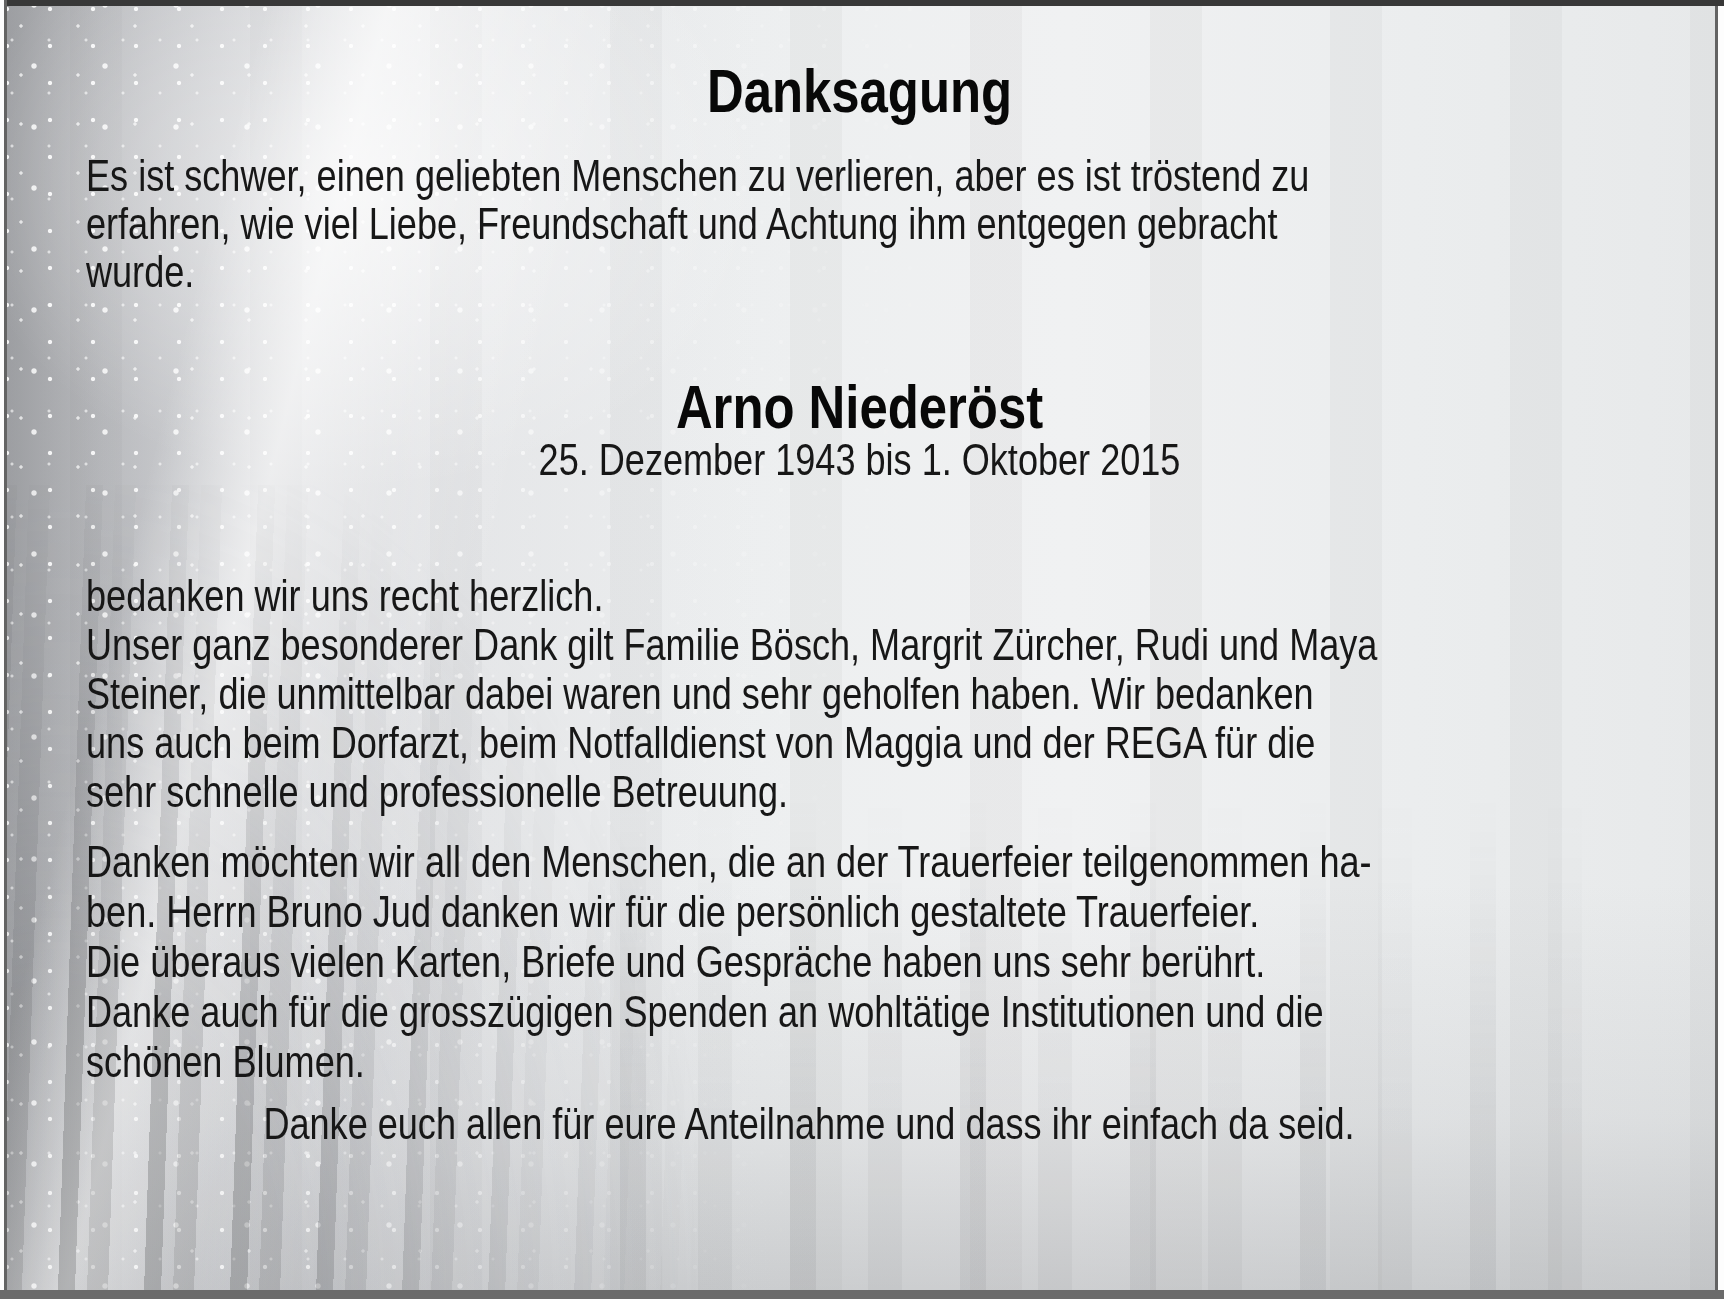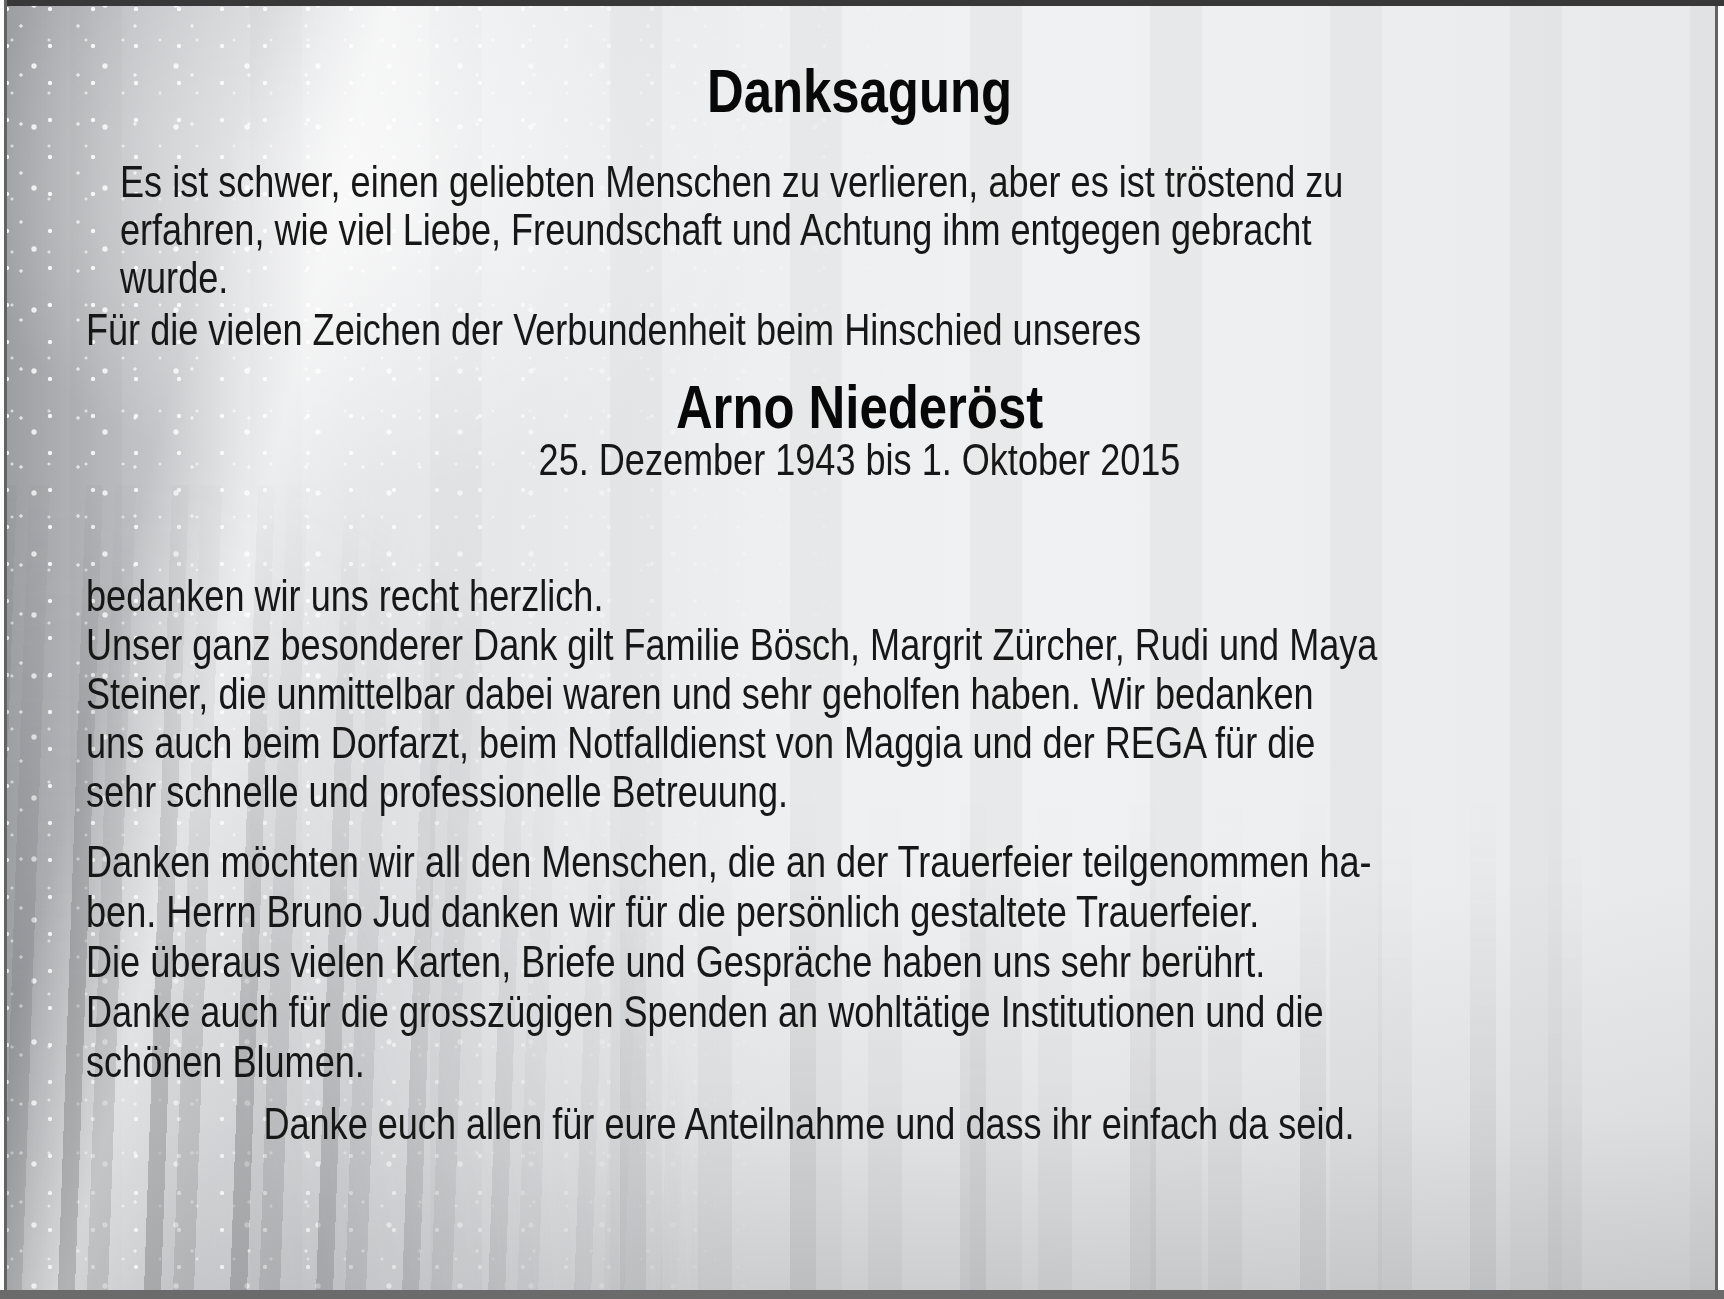--- a/index.html
+++ b/index.html
@@ -130,21 +130,21 @@
     font-size: 62px;
     line-height: 62px;
     font-weight: 700;
     color: #080808;
     text-align: center;
     white-space: nowrap;
     transform: scaleX(0.82);
     transform-origin: center top;
   }
 
-  .block-intro    { top: 158px; margin-left: 34px; }
+  .block-intro    { top: 152px; }
   .block-leadin   { top: 306px; }
 
   .block-name     { top: 376px; }
   .name-text {
     font-size: 62px;
     line-height: 62px;
     font-weight: 700;
     color: #080808;
     text-align: center;
     white-space: nowrap;
@@ -193,23 +193,20 @@
   <div class="block block-title">
     <div class="title-text">Danksagung</div>
   </div>
 
   <div class="block block-intro">
     <div class="line">Es ist schwer, einen geliebten Menschen zu verlieren, aber es ist tröstend zu</div>
     <div class="line">erfahren, wie viel Liebe, Freundschaft und Achtung ihm entgegen gebracht</div>
     <div class="line">wurde.</div>
   </div>
 
-  <div class="block block-leadin">
-    <div class="line">Für die vielen Zeichen der Verbundenheit beim Hinschied unseres</div>
-  </div>
 
   <div class="block block-name">
     <div class="name-text">Arno Niederöst</div>
   </div>
 
   <div class="block block-dates center">
     <div class="line">25. Dezember 1943 bis 1. Oktober 2015</div>
   </div>
 
   <div class="block block-thanks">

